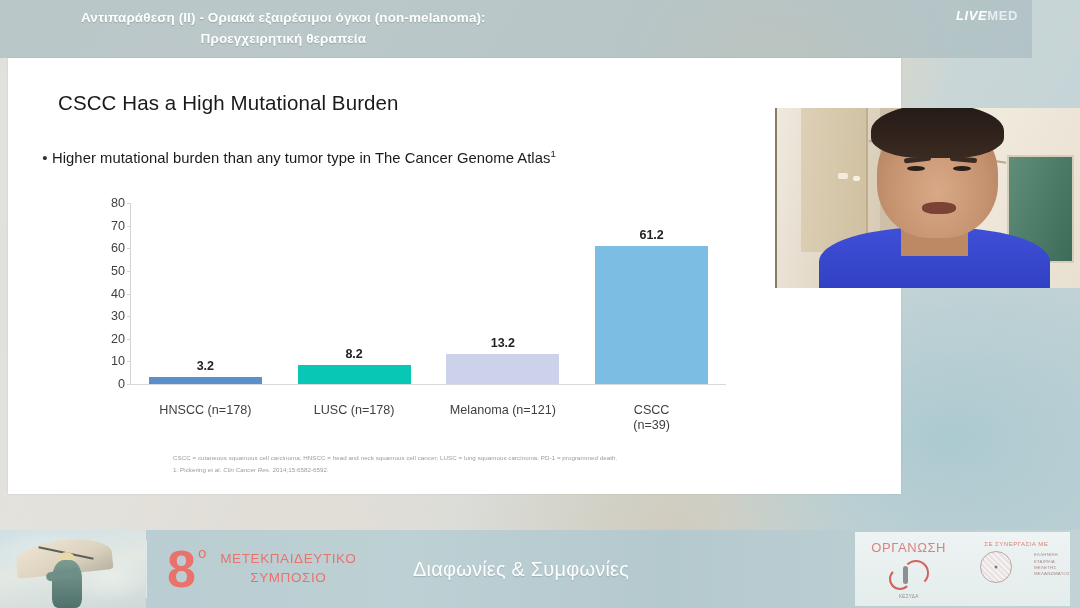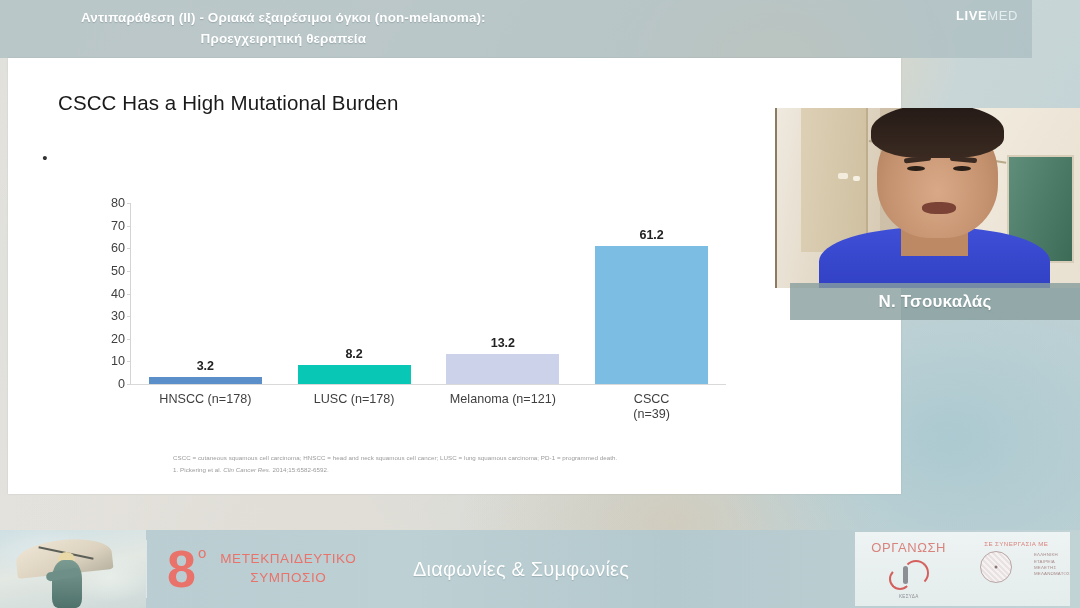--- a/index.html
+++ b/index.html
@@ -34,22 +34,22 @@
     line-height: 1.55;
     text-align: center;
     letter-spacing: 0.1px;
     text-shadow: 0 1px 1px rgba(90,110,115,0.35);
     padding-left: 60px; padding-right: 60px;
   }
   #livemed {
     position: absolute; right: 14px; top: 8px;
     font-size: 13px; letter-spacing: 0.6px;
   }
-  #livemed .lm-live { color: #ffffff; font-weight: bold; }
-  #livemed .lm-med  { color: #e7eef0; font-weight: normal; }
+  #livemed .lm-live { color: #ffffff; font-weight: bold; font-style: italic; }
+  #livemed .lm-med  { color: #e7eef0; font-weight: bold; }
 
   
   #slide {
     position: absolute; left: 8px; top: 58px;
     width: 893px; height: 436px;
     background: #ffffff;
     box-shadow: 0 0 2px rgba(0,0,0,0.10);
   }
   #slide-title {
     position: absolute; left: 50px; top: 33px;
@@ -97,21 +97,21 @@
     position: relative; width: 113px; height: 100%;
     display: flex; flex-direction: column; justify-content: flex-end; align-items: flex-start;
   }
   .bar-value {
     position: absolute; left: 0; width: 100%; text-align: center;
     font-size: 12.5px; font-weight: bold; color: #222;
   }
   .bar-rect { width: 100%; }
   .xlabel {
     position: absolute; top: 100%; left: -14px; width: calc(100% + 28px);
-    margin-top: 8px; text-align: center;
+    margin-top: 19px; text-align: center;
     font-size: 12.6px; color: #3f3f3f; line-height: 1.18;
   }
 
   
   #footnotes {
     position: absolute; left: 165px; top: 394px; width: 590px;
     font-size: 6.2px; color: #9a9a9a; line-height: 1.9;
     letter-spacing: 0.05px;
   }
   #footnotes .fn-italic { font-style: italic; }
@@ -257,20 +257,23 @@
       <span class="lm-live">LIVE</span><span class="lm-med">MED</span>
     </div>
   </div>
 
   <div id="slide">
 
     <div id="slide-title">CSCC Has a High Mutational Burden</div>
 
     <div id="bullet-row">
       <div id="bullet-dot">•</div>
+      <div id="bullet-text">
+        <span>Higher mutational burden than any tumor type in The Cancer Genome Atlas</span><sup>1</sup>
+      </div>
     </div>
 
     <div id="chart">
 
       <div id="plot">
         <div id="yticks-holder">
             <div class="ytick" style="top: 181px;">0</div>
             <div class="ytickmark" style="top: 181px;"></div>
             <div class="ytick" style="top: 158.375px;">10</div>
             <div class="ytickmark" style="top: 158.375px;"></div>
@@ -343,23 +346,20 @@
     <div class="v-neck"></div>
     <div class="v-head"></div>
     <div class="v-hair"></div>
     <div class="v-browL"></div>
     <div class="v-browR"></div>
     <div class="v-eyeL"></div>
     <div class="v-eyeR"></div>
     <div class="v-mouth"></div>
   </div>
 
-  <div id="namebar">
-    <span id="namebar-text">Ν. Τσουκαλάς</span>
-  </div>
 
   <div id="banner">
 
     <div id="banner-art">
       <div class="art-sky"></div>
       <div class="art-umb"></div>
       <div class="art-umbrib"></div>
       <div class="art-face"></div>
       <div class="art-body"></div>
       <div class="art-arm"></div>

